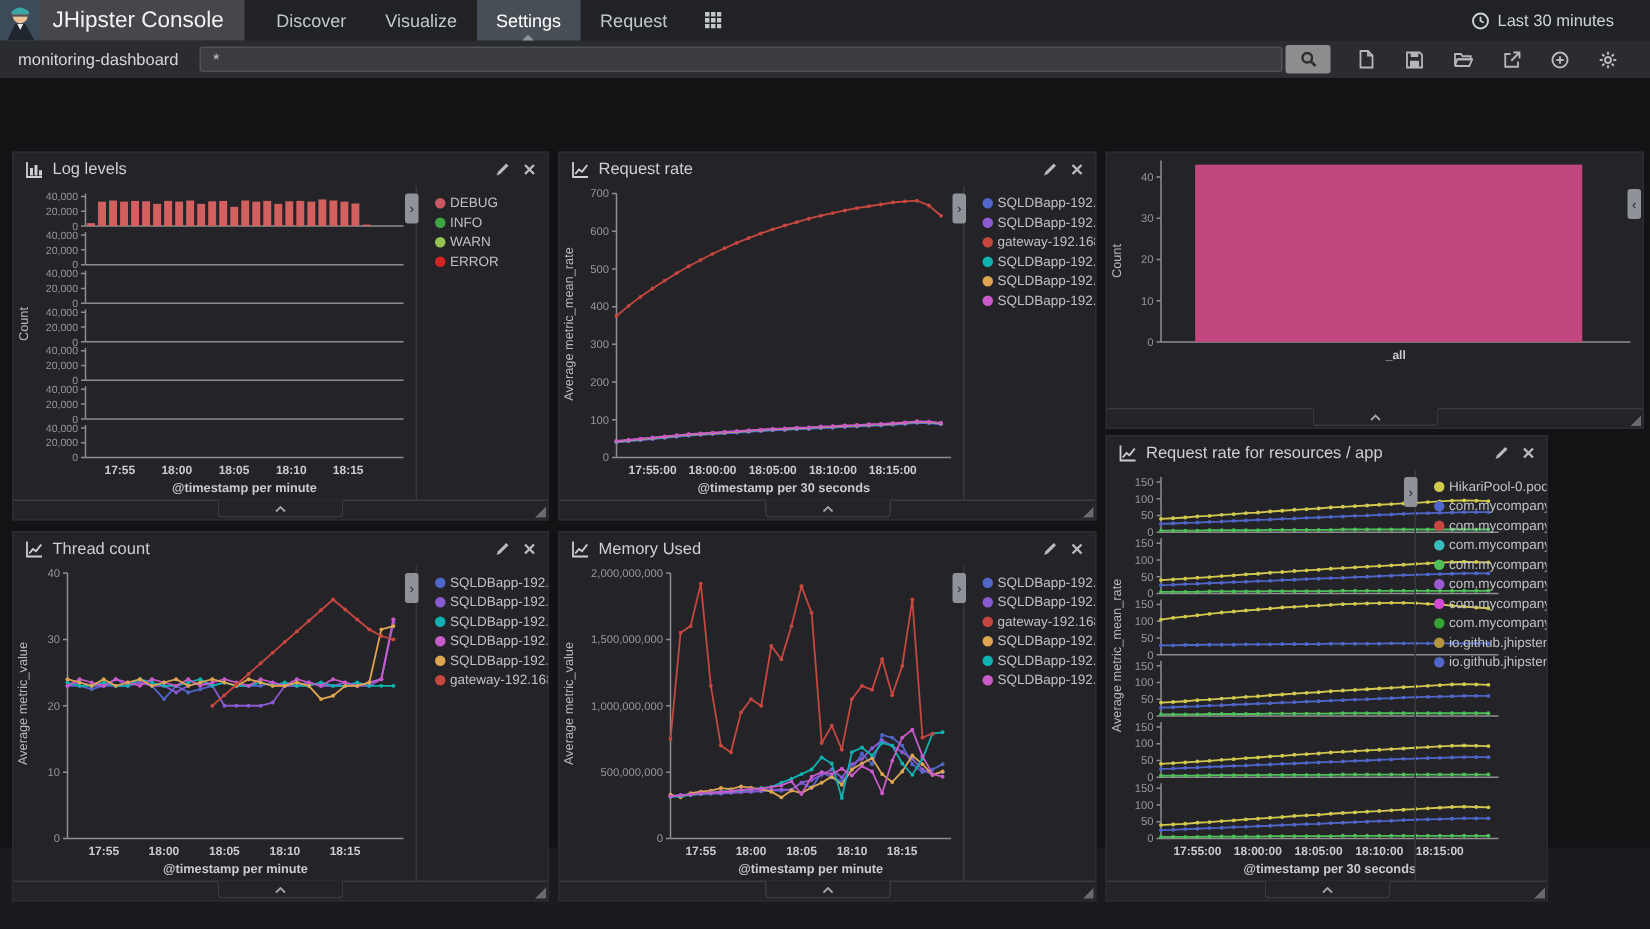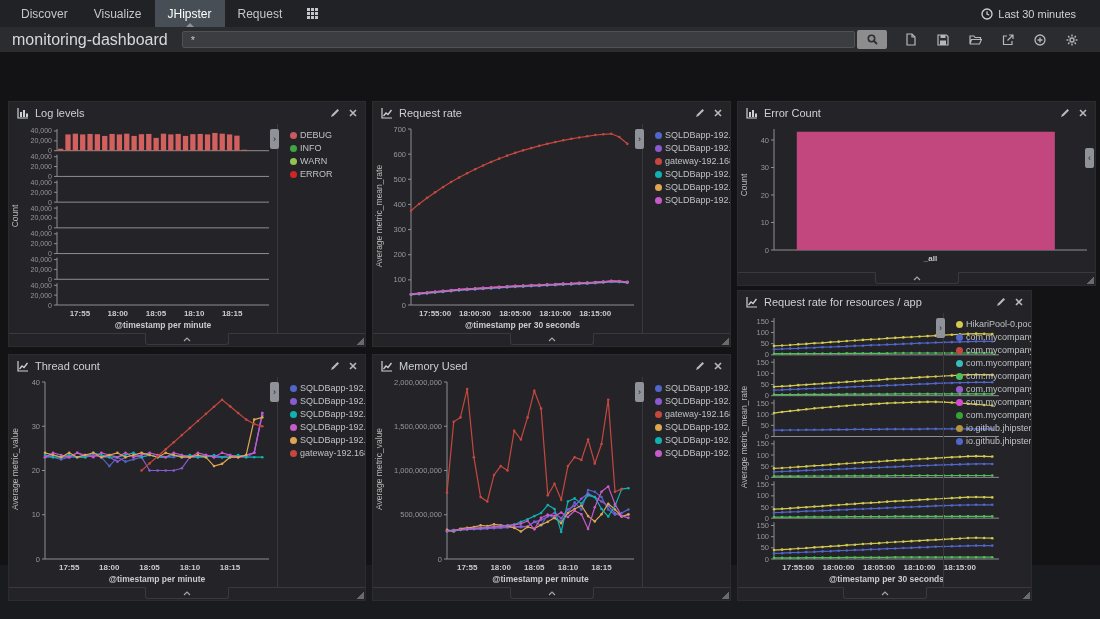--- a/index.html
+++ b/index.html
@@ -13,21 +13,21 @@
   .nav-items { display:flex; margin-left:8px; }
   .nav-item { padding:0 13px; font-size:12px; color:#c3c7cb; display:flex; align-items:center; position:relative; cursor:pointer; }
   .nav-item.active { background:#474e56; color:#ffffff; }
   .nav-item.active::after { content:''; position:absolute; bottom:0; left:50%; margin-left:-4px;
       border-left:4px solid transparent; border-right:4px solid transparent; border-bottom:4px solid #8f9296; }
   .grid-btn { display:flex; align-items:center; padding:0 12px; cursor:pointer; color:#c3c7cb; }
   .nav-right { margin-left:auto; display:flex; align-items:center; gap:5px; padding-right:24px; color:#d0d3d6; font-size:11px; cursor:pointer; }
 
   
   .toolbar { height:25px; background:#2b2c2f; display:flex; align-items:center; padding:0 8px; }
-  .dash-title { font-size:16px; color:#d8d8da; margin:0 14px 0 4px; white-space:nowrap; }
+  .dash-title { font-size:11px; color:#d8d8da; margin:0 14px 0 4px; white-space:nowrap; }
   .query-input { flex:1; height:17px; background:#3c3d40; border:1px solid #505154; border-radius:2px;
       color:#c8c8ca; font-size:11px; padding:0 8px; font-family:"Liberation Sans",sans-serif; outline:none; }
   .search-btn { width:30px; height:19px; background:#8d8d90; border-radius:2px; margin-left:2px;
       display:flex; align-items:center; justify-content:center; cursor:pointer; flex:0 0 auto; }
   .tb-icons { display:flex; gap:20px; margin:0 14px 0 18px; align-items:center; }
   .tb-icon { color:#b6b7ba; cursor:pointer; display:flex; align-items:center; }
 
   
   .dash { position:relative; height:513px; background:#131316; }
   .panel { position:absolute; background:#242428; border:1px solid #2c2c30; display:flex; flex-direction:column;margin-top:44px; }
@@ -58,24 +58,37 @@
   #p-req     { left:372px; top:5px;   width:359px; height:246px; }
   #p-err     { left:737px; top:5px;   width:359px; height:185px; }
   #p-res     { left:737px; top:194px; width:295px; height:311px; }
   #p-thread  { left:8px;   top:258px; width:358px; height:247px; }
   #p-mem     { left:372px; top:258px; width:359px; height:247px; }
 </style>
 </head>
 <body>
 
 <div class="navbar">
+  <div class="brand">
+    <span style="display:flex;">
+      <svg width="27" height="27">
+        <rect width="27" height="27" fill="#3c4a59"></rect>
+        <path d="M5 27 L10 16 L17 16 L23 27 Z" fill="#20262e"></path>
+        <path d="M11.5 16 L13.5 20 L15.5 16 Z" fill="#e8e8e8"></path>
+        <circle cx="13.5" cy="10.5" r="5" fill="#eac296"></circle>
+        <path d="M7.5 8 Q13.5 2 19.5 8 L19.5 9.5 L7.5 9.5 Z" fill="#3aa7a7"></path>
+        <rect x="8" y="9.5" width="11" height="1.6" fill="#52565c"></rect>
+      </svg>
+    </span>
+    <span class="brand-text">JHipster Console</span>
+  </div>
   <div class="nav-items">
     <div class="nav-item">Discover</div>
     <div class="nav-item">Visualize</div>
-    <div class="nav-item active">JHipster</div>
+    <div class="nav-item active">Settings</div>
     <div class="nav-item">Request</div>
     <div class="grid-btn">
       <svg width="11" height="11" fill="currentColor">
         <rect x="0" y="0" width="3" height="3"></rect>
           <rect x="4" y="0" width="3" height="3"></rect>
           <rect x="8" y="0" width="3" height="3"></rect>
         <rect x="0" y="4" width="3" height="3"></rect>
           <rect x="4" y="4" width="3" height="3"></rect>
           <rect x="8" y="4" width="3" height="3"></rect>
         <rect x="0" y="8" width="3" height="3"></rect>
@@ -554,37 +567,20 @@
       <div class="collapse-tab">
         <svg width="8" height="5">
             <path d="M1 4 L4 1 L7 4" stroke="#a6a6a8" stroke-width="1.2" fill="none"></path>
           </svg>
       </div>
     </div>
     <div class="resize-handle"></div>
   </div>
 
   <div class="panel" id="p-err">
-    <div class="panel-header">
-      <svg width="12" height="12" viewBox="0 0 12 12">
-          <path d="M1 1 V11 H11" stroke="#cdd0d2" stroke-width="1.2" fill="none"></path>
-          <rect x="3" y="5" width="2" height="5" fill="#cdd0d2"></rect>
-          <rect x="6" y="3" width="2" height="7" fill="#cdd0d2"></rect>
-          <rect x="9" y="6.5" width="2" height="3.5" fill="#cdd0d2"></rect>
-        </svg>
-      <span class="panel-title">Error Count</span>
-      <span class="panel-actions">
-        <svg width="10" height="10" viewBox="0 0 10 10">
-            <path d="M1 9 L2 6.5 L7.5 1 L9 2.5 L3.5 8 Z" fill="#b9babc"></path>
-          </svg>
-        <svg width="8" height="8" viewBox="0 0 8 8">
-            <path d="M1 1 L7 7 M7 1 L1 7" stroke="#b9babc" stroke-width="1.6"></path>
-          </svg>
-      </span>
-    </div>
     <div class="panel-body">
       <div class="chart-wrap">
         <div class="ylabel-col">
             <span>Count</span>
           </div>
         <div class="chart"><svg width="345" height="148">
               <line x1="24" y1="5" x2="24" y2="126" stroke="#8e8e91" stroke-width="1"></line>
               <line x1="24" y1="126" x2="337" y2="126" stroke="#8e8e91" stroke-width="1"></line>
               <line x1="21" y1="126" x2="24" y2="126" stroke="#8e8e91" stroke-width="1"></line>
               <text x="19" y="128.5" text-anchor="end" font-size="7.5" fill="#97979a" font-family="&quot;Liberation Sans&quot;, sans-serif">0</text>

